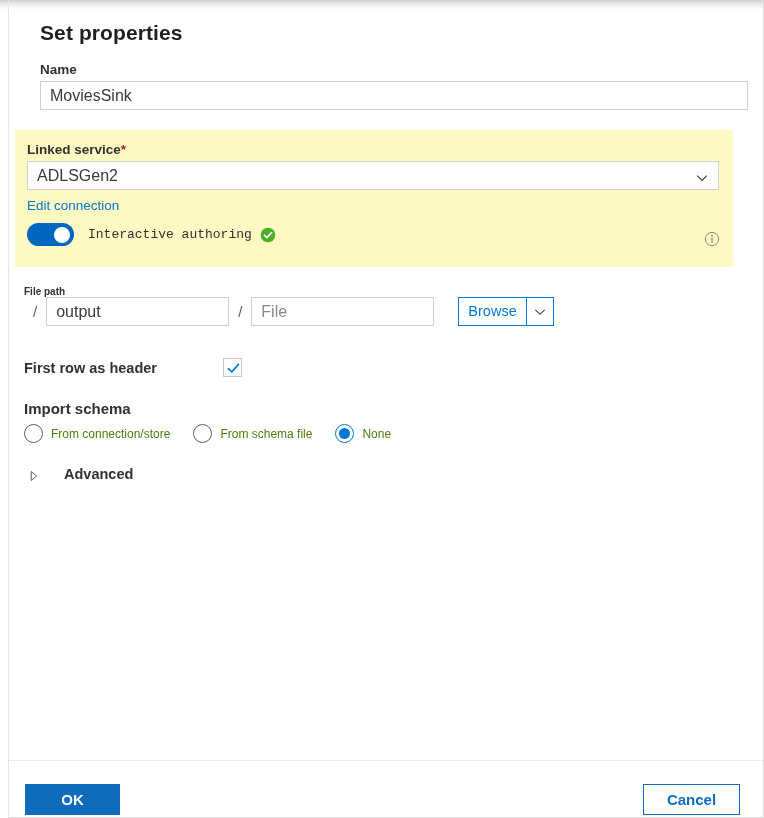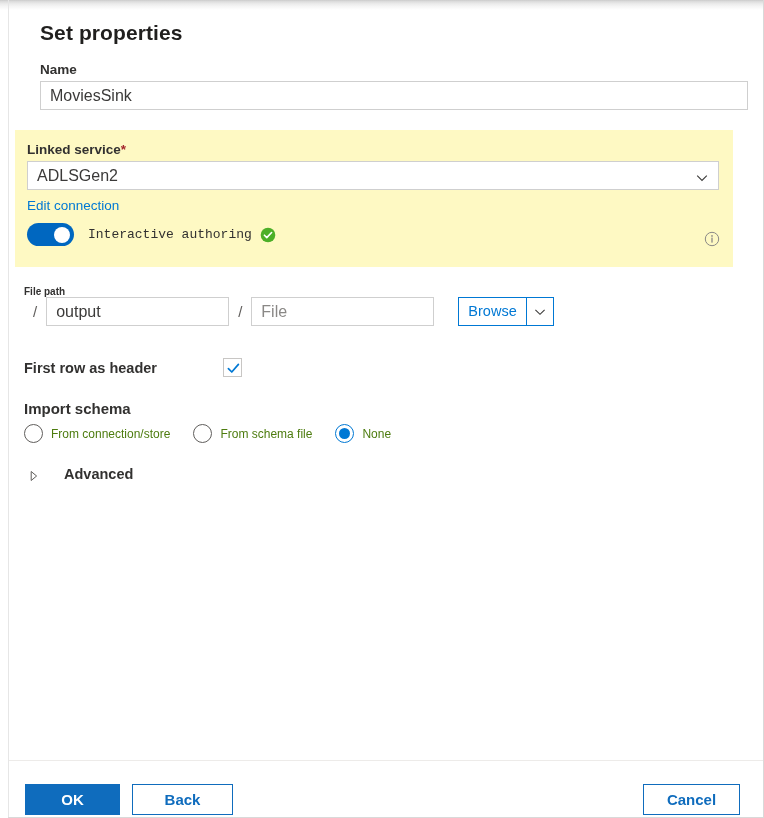--- a/index.html
+++ b/index.html
@@ -435,17 +435,16 @@
       <svg width="12" height="12" viewBox="0 0 12 12">
           <path d="M3.2 1.5 L8.6 6 L3.2 10.5 Z" fill="none" stroke="#605e5c" stroke-width="1"></path>
         </svg>
     </span>
     <span class="adv-label">Advanced</span>
   </div>
 
   <div class="footer-divider"></div>
   <div class="footer">
     <div class="btn btn-ok">OK</div>
-    <div class="btn btn-back">Back</div>
     <div class="btn btn-cancel">Cancel</div>
   </div>
 
 </div>
 
 </body></html>

